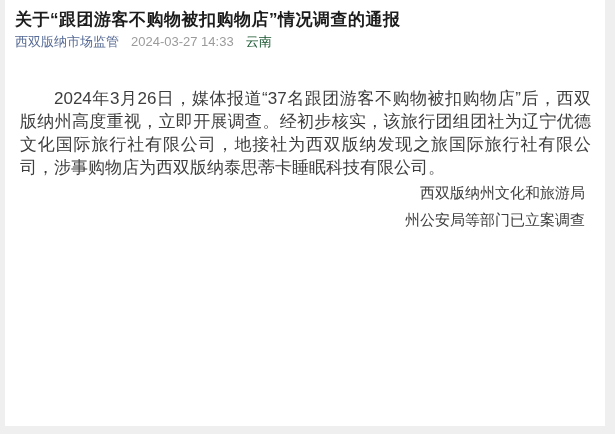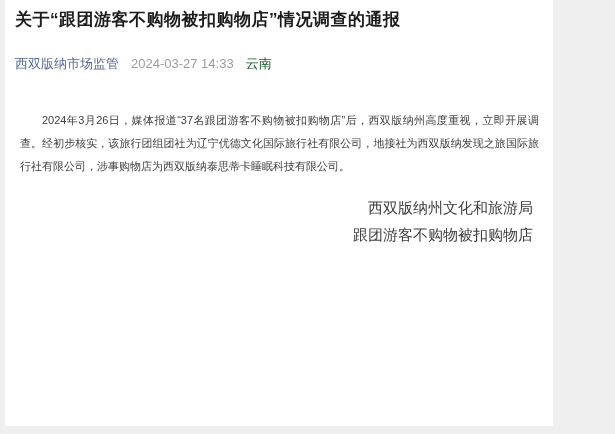--- a/index.html
+++ b/index.html
@@ -7,36 +7,36 @@
     padding: 0;
     width: 615px;
     height: 434px;
     background: #efefef;
     font-family: "Liberation Sans", "DejaVu Sans", sans-serif;
     overflow: hidden;
   }
   .article-card {
     box-sizing: border-box;
     margin-left: 5px;
-    width: 548px;
+    width: 600px;
     height: 426px;
     background: #ffffff;
     padding: 6px 8px 0 5px;
   }
   .article-title {
     margin: 0;
     padding-left: 5px;
     font-size: 17px;
     font-weight: 700;
     line-height: 27px;
     color: #1c1c1c;
     letter-spacing: 0.5px;
   }
   .meta-row {
-    margin-top: 22px;
+    margin-top: 0;
     padding-left: 5px;
     font-size: 13px;
     line-height: 18px;
     display: flex;
     align-items: center;
   }
   .account-name {
     color: #576b95;
     cursor: pointer;
   }
@@ -44,31 +44,30 @@
     color: #9b9b9b;
     margin-left: 12px;
   }
   .publish-location {
     color: #14532d;
     margin-left: 12px;
   }
   .article-body {
     margin-top: 36px;
     padding: 0 6px 0 10px;
-    font-size: 11px;
+    font-size: 17px;
     line-height: 23px;
     color: #3d3d3d;
     text-align: justify;
   }
   .article-body p {
     margin: 0;
     text-indent: 2em;
   }
   .signature-block {
-    margin-top: 16px;
     padding-right: 12px;
     text-align: right;
     font-size: 15px;
     line-height: 27px;
     color: #3d3d3d;
   }
 </style>
 </head>
 <body>
 
@@ -81,16 +80,16 @@
     <span class="publish-datetime">2024-03-27 14:33</span>
     <span class="publish-location">云南</span>
   </div>
 
   <div class="article-body">
     <p>2024年3月26日，媒体报道“37名跟团游客不购物被扣购物店”后，西双版纳州高度重视，立即开展调查。经初步核实，该旅行团组团社为辽宁优德文化国际旅行社有限公司，地接社为西双版纳发现之旅国际旅行社有限公司，涉事购物店为西双版纳泰思蒂卡睡眠科技有限公司。</p>
   </div>
 
   <div class="signature-block">
     <div>西双版纳州文化和旅游局</div>
-    <div>跟团游客不购物被扣购物店</div>
+    <div>州公安局等部门已立案调查</div>
   </div>
 
 </div>
 
 </body></html>

